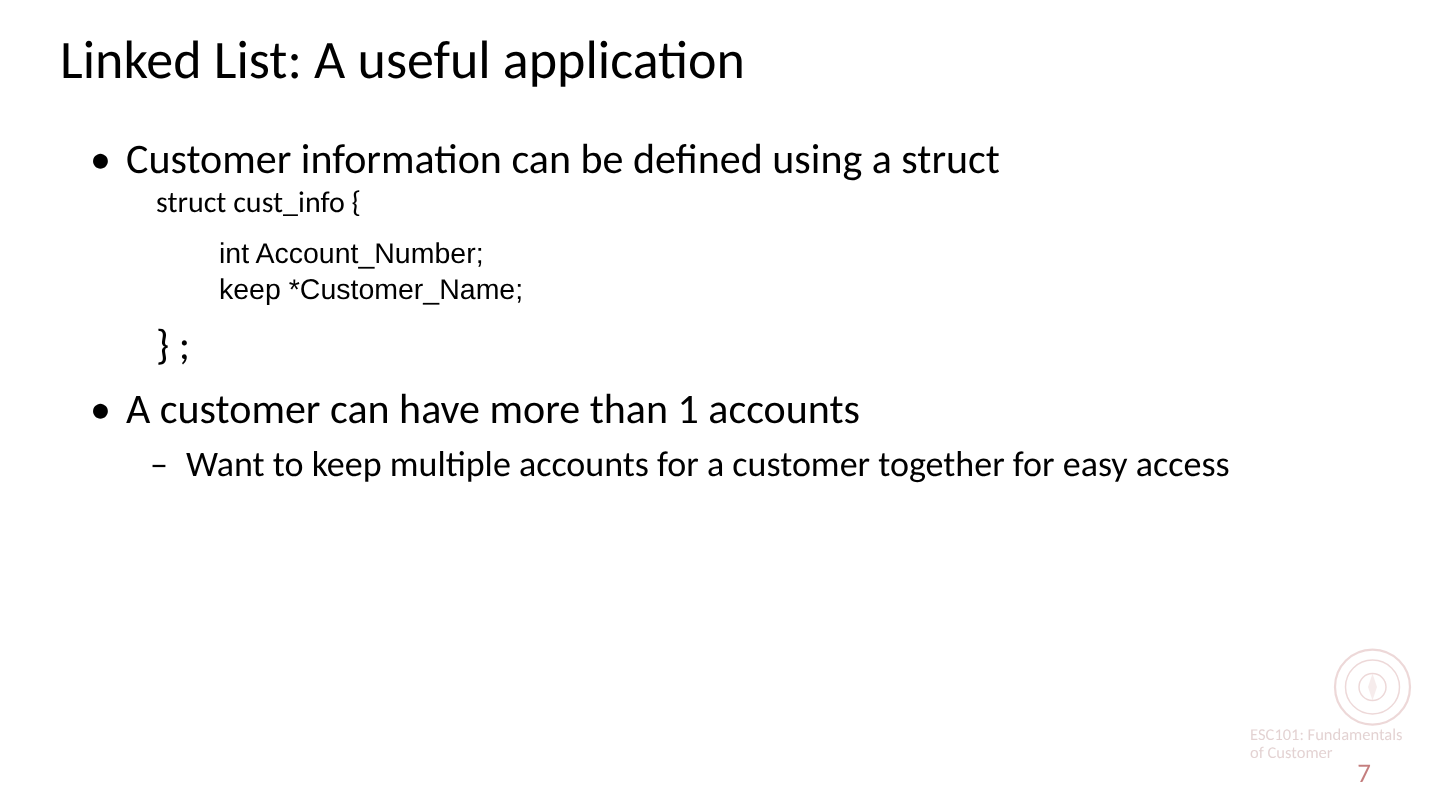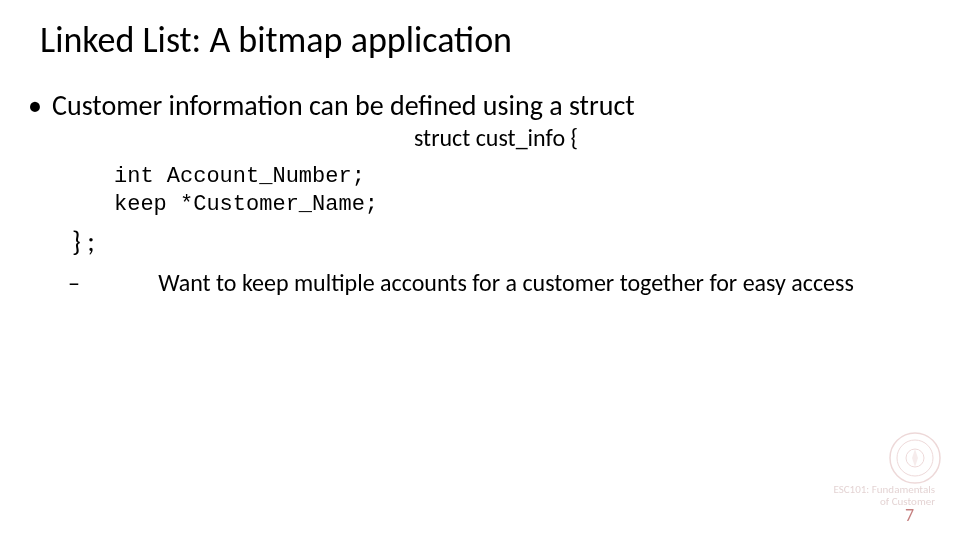--- a/index.html
+++ b/index.html
@@ -23,65 +23,63 @@
     position: absolute;
     top: 18px;
     left: 40px;
     font-size: 36px;
     font-weight: 400;
     color: #000;
   }
   .body {
     position: absolute;
     top: 88px;
-    left: 24px;
+    left: 56px;
     right: 40px;
   }
   .bullet-l1 {
     font-size: 28px;
     line-height: 1.25;
     margin-bottom: 0;
     padding-left: 28px;
     position: relative;
   }
   .bullet-l1::before {
     content: "•";
     position: absolute;
     left: 4px;
     top: 0;
   }
   .struct-line {
-    font-size: 24px;
+    font-size: 20px;
     line-height: 1.25;
     padding-left: 48px;
-    text-align: center;
   }
   .code-block {
     padding-left: 90px;
     margin-top: 10px;
     margin-bottom: 6px;
   }
   .code-line {
-    font-size: 22px;
+    font-size: 19px;
     line-height: 1.25;
-    font-family: Liberation Mono, monospace;
+    font-family: Liberation Sans, sans-serif;
   }
   .close-brace {
     font-size: 28px;
     padding-left: 48px;
     margin-top: 2px;
     margin-bottom: 8px;
   }
   .bullet-l2 {
     font-size: 24px;
     line-height: 1.3;
     padding-left: 68px;
     position: relative;
     margin-top: 4px;
-    text-align: center;
   }
   .bullet-l2::before {
     content: "–";
     position: absolute;
     left: 44px;
     top: 0;
   }
   .page-number {
     position: absolute;
     right: 46px;
@@ -90,51 +88,52 @@
     color: #8b0000;
     opacity: 0.5;
   }
   .footer-text {
     position: absolute;
     right: 25px;
     bottom: 32px;
     font-size: 11px;
     color: #b08080;
     opacity: 0.35;
-    text-align: right;
+    text-align: left;
     line-height: 1.1;
   }
   .seal {
     position: absolute;
     right: 18px;
     bottom: 55px;
     width: 54px;
     height: 54px;
     opacity: 0.15;
   }
   .seal svg { width: 54px; height: 54px; }
 </style>
 </head>
 <body>
 <div class="slide">
 
-  <div class="title">Linked List: A bitmap application</div>
+  <div class="title">Linked List: A useful application</div>
 
   <div class="body">
 
     <div class="bullet-l1">Customer information can be defined using a struct</div>
     <div class="struct-line">struct cust_info {</div>
 
     <div class="code-block">
       <div class="code-line">int Account_Number;</div>
       <div class="code-line">keep *Customer_Name;</div>
     </div>
 
     <div class="close-brace">} ;</div>
 
+    <div class="bullet-l1">A customer can have more than 1 accounts</div>
     <div class="bullet-l2">Want to keep multiple accounts for a customer together for easy access</div>
 
   </div>
 
   <div class="seal">
     <svg viewBox="0 0 54 54">
       <circle cx="27" cy="27" r="25" fill="none" stroke="#8b0000" stroke-width="1.5"></circle>
       <circle cx="27" cy="27" r="18" fill="none" stroke="#8b0000" stroke-width="1"></circle>
       <circle cx="27" cy="27" r="9" fill="none" stroke="#8b0000" stroke-width="1"></circle>
       <path d="M27 18 L30 27 L27 36 L24 27 Z" fill="#8b0000" opacity="0.5"></path>

